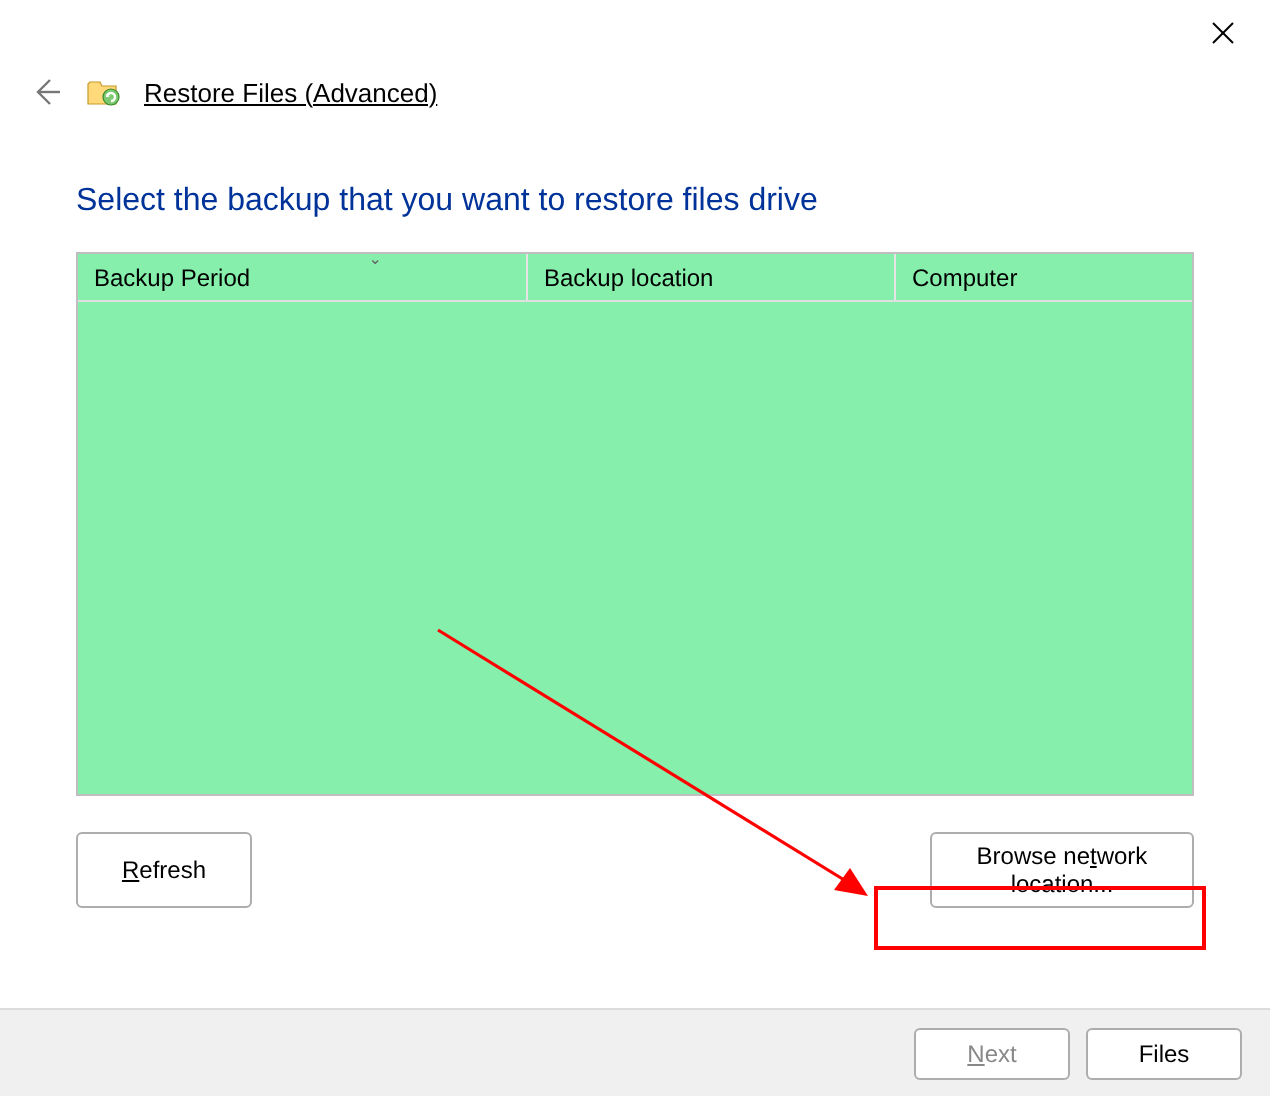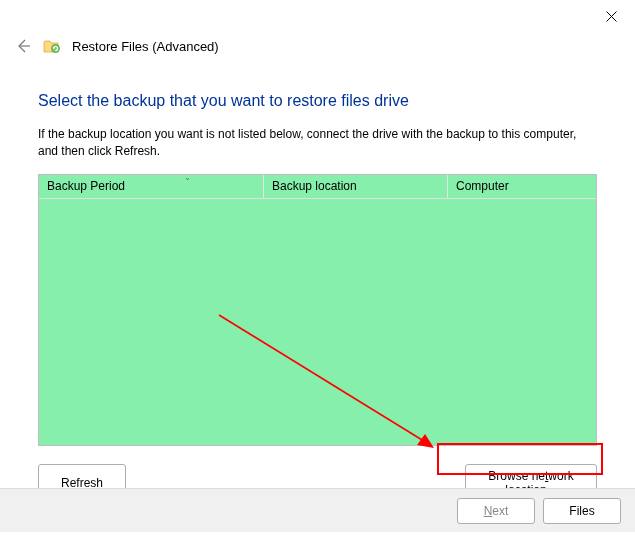--- a/index.html
+++ b/index.html
@@ -38,20 +38,21 @@
     }
     .close-btn svg {
       width: 11px;
       height: 11px;
     }
     .header-row {
       display: flex;
       align-items: center;
       padding: 4px 18px 0 14px;
       gap: 10px;
+      text-decoration: underline;
     }
     .back-arrow {
       width: 18px;
       height: 18px;
       display: flex;
       align-items: center;
       justify-content: center;
       color: #555;
     }
     .folder-icon-wrap {
@@ -146,21 +147,21 @@
       position: absolute;
       border: 2px solid #ff0000;
       pointer-events: none;
     }
     .annotation-arrow {
       position: absolute;
       pointer-events: none;
     }
     .footer {
       position: absolute;
-      bottom: 16px;
+      bottom: 0;
       left: 0;
       right: 0;
       height: 44px;
       background: #f0f0f0;
       border-top: 1px solid #dcdcdc;
       display: flex;
       align-items: center;
       justify-content: flex-end;
       padding: 0 14px;
       gap: 8px;
@@ -204,21 +205,20 @@
         <circle cx="12.5" cy="11.5" r="4" fill="#7cc96f" stroke="#3a8a2e" stroke-width="0.6"></circle>
         <path d="M10.5 11.5 A2 2 0 1 1 12.5 13.5" stroke="#fff" stroke-width="1.2" fill="none"></path>
         <path d="M10 10 L10.5 11.8 L12 11" fill="#fff"></path>
       </svg>
     </div>
     <div class="header-title">Restore Files (Advanced)</div>
   </div>
 
   <div class="content">
     <h1 class="instruction-title">Select the backup that you want to restore files drive</h1>
-    <p class="instruction-text">If the backup location you want is not listed below, connect the drive with the backup to this computer, and then click Refresh.</p>
 
     <div class="list-container">
       <div class="list-header">
         <div class="col-header col-backup-period">
           <span>Backup Period</span>
           <span class="sort-arrow">⌄</span>
         </div>
         <div class="col-header col-backup-location">
           <span>Backup location</span>
         </div>

